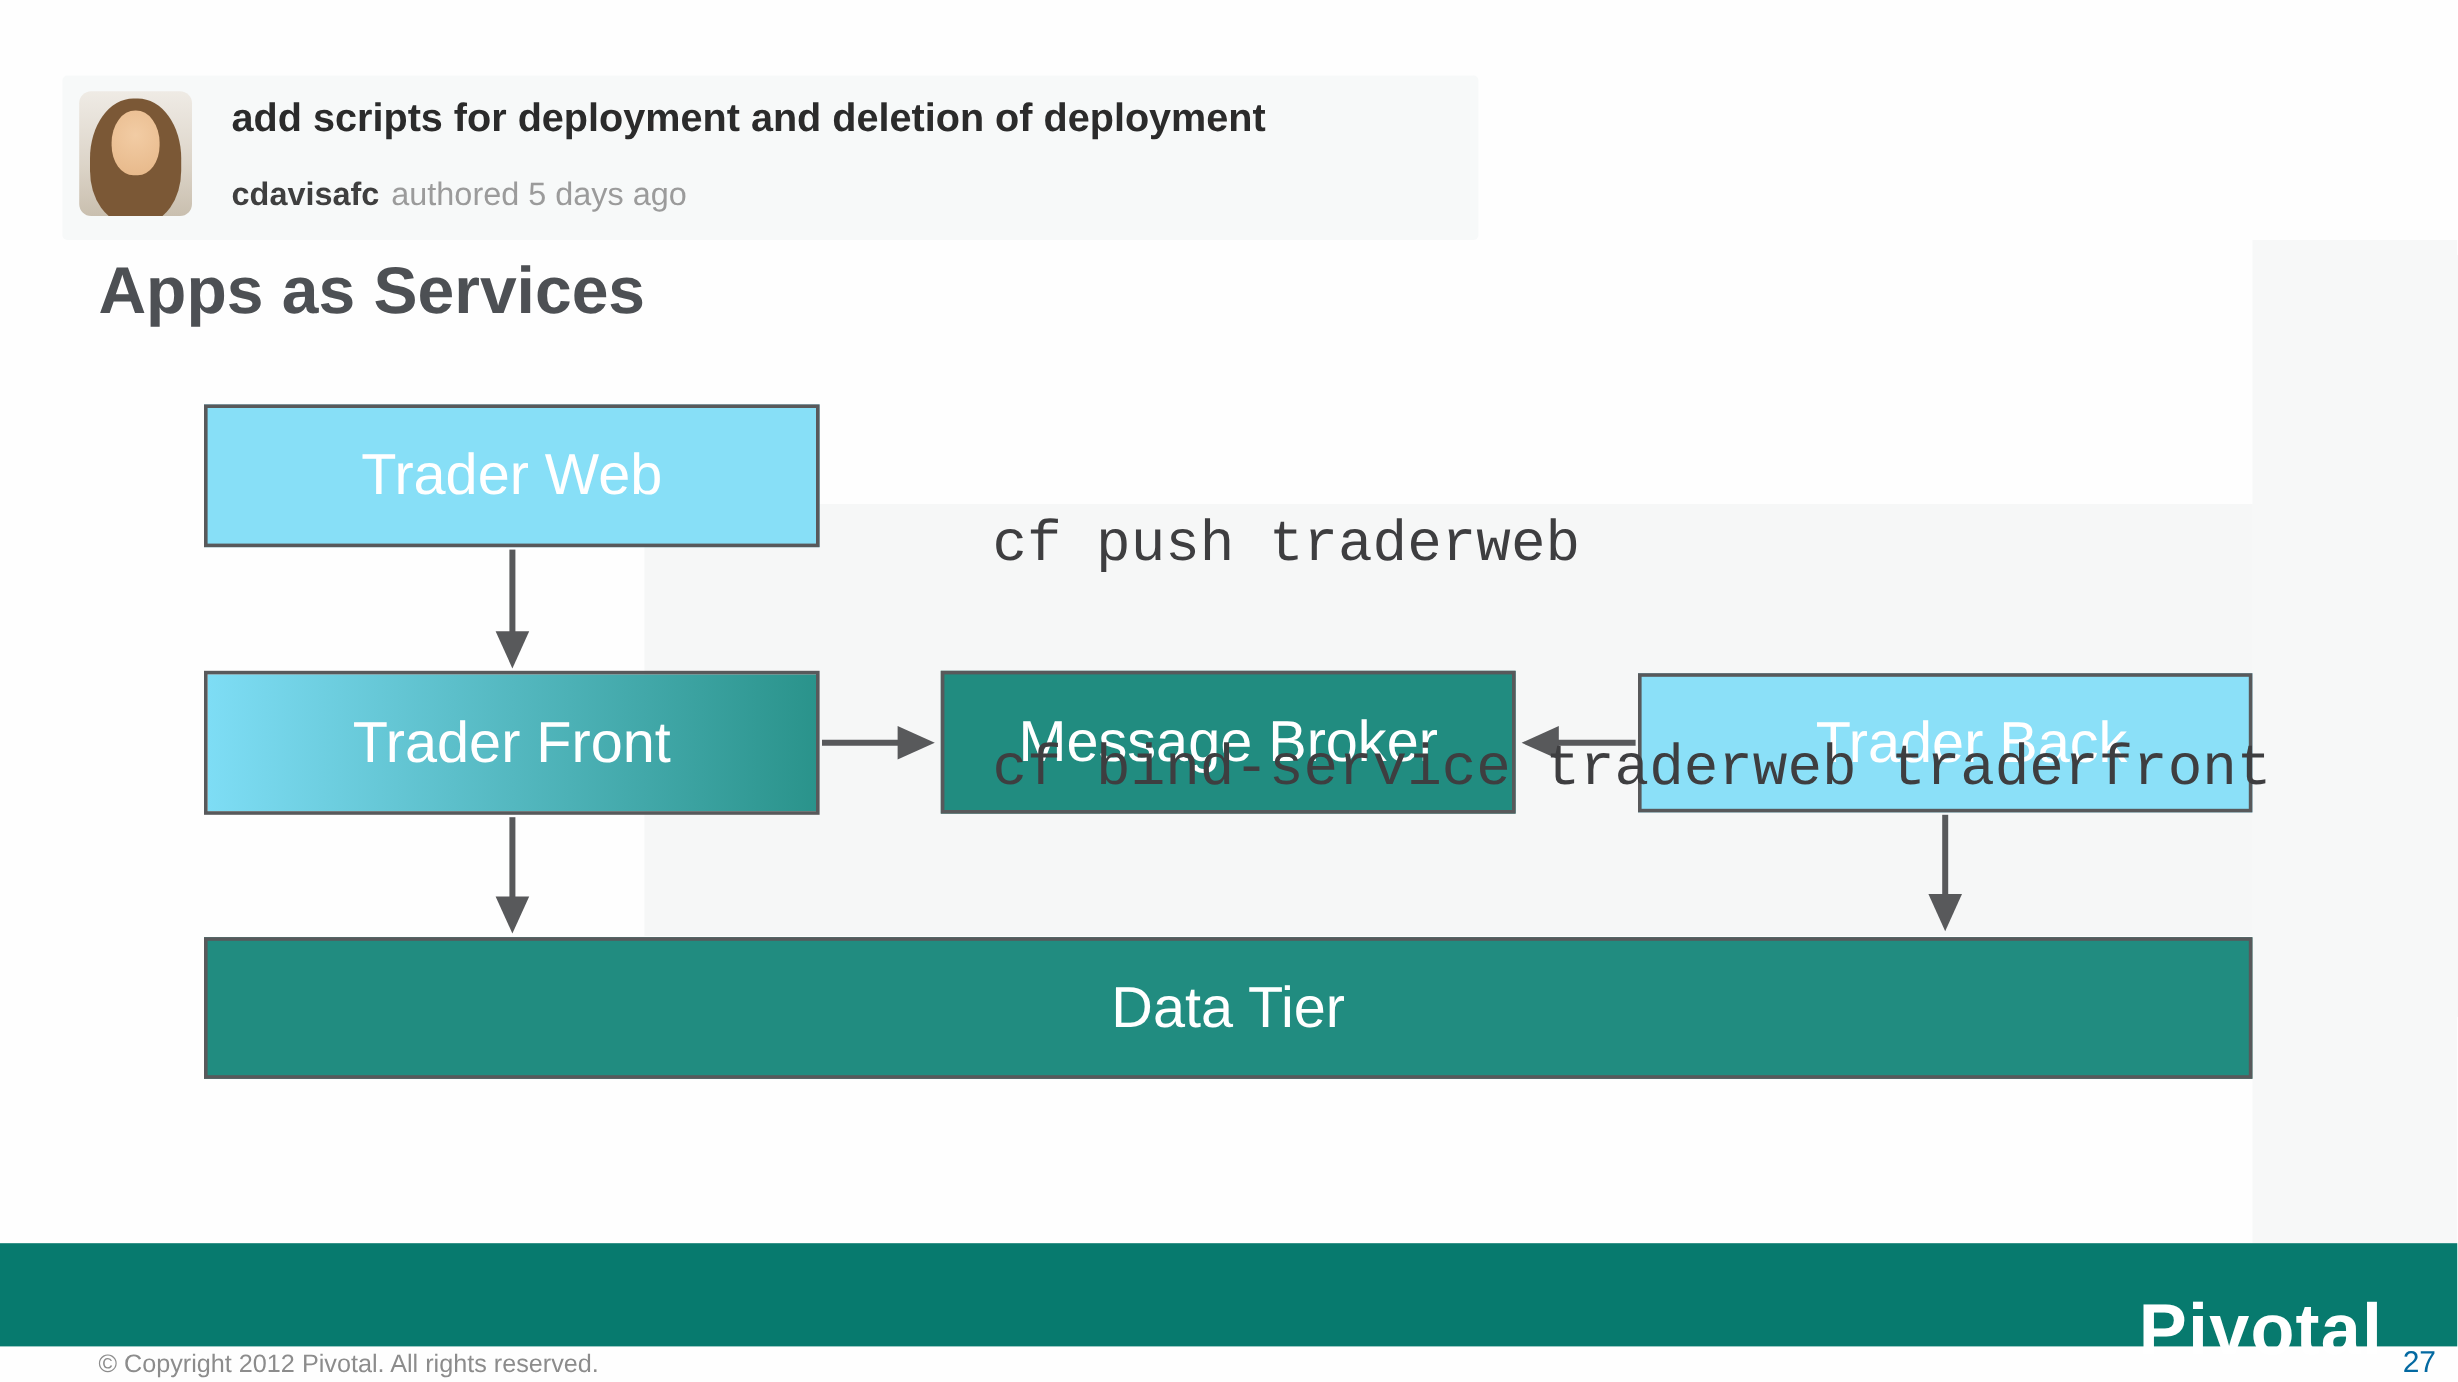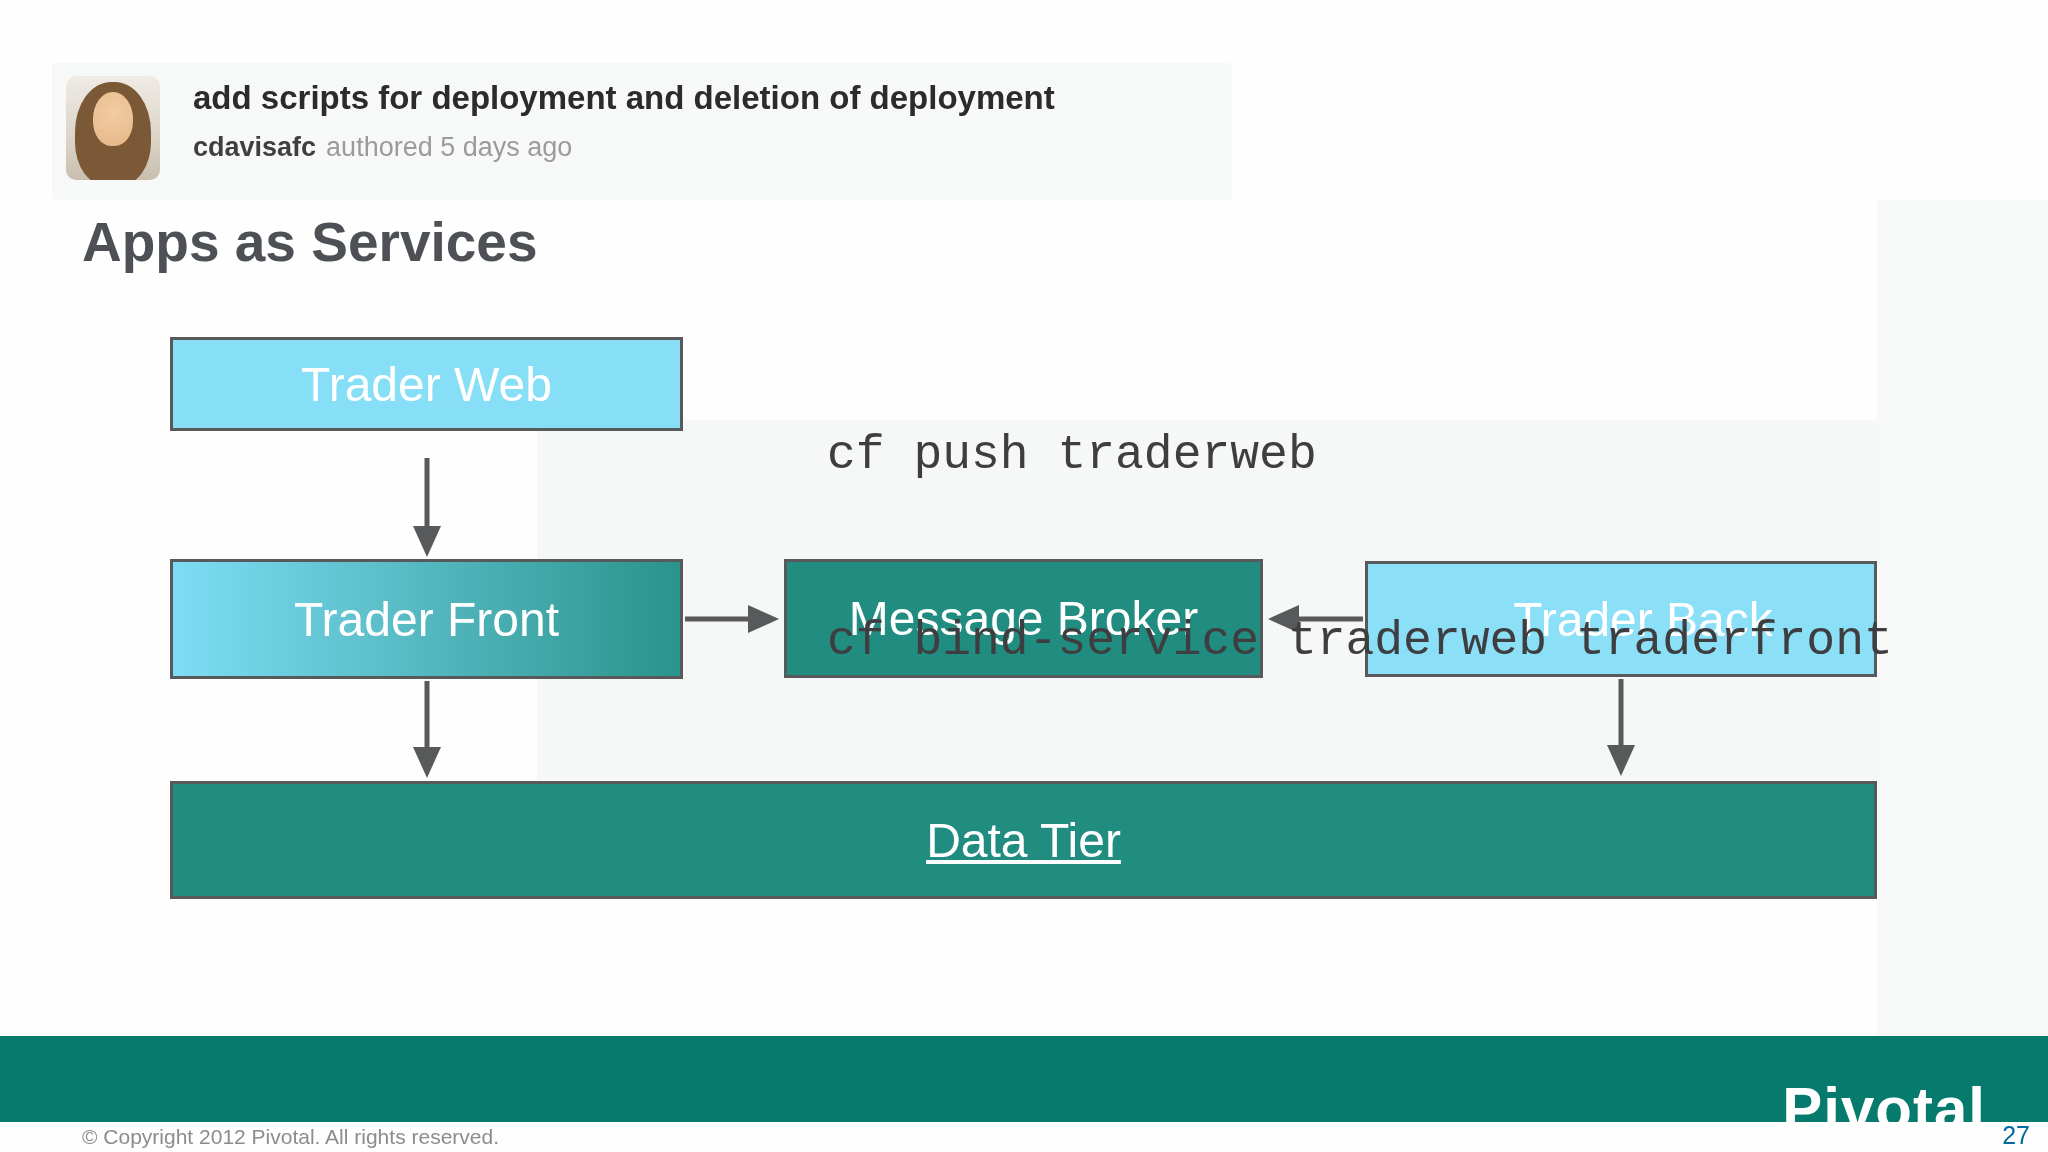--- a/index.html
+++ b/index.html
@@ -26,21 +26,21 @@
     position:absolute; left:10%; top:6%; width:80%; height:100%;
     background:#7B5836; border-radius:48% 48% 42% 42%;
   }
   .avatar-face {
     position:absolute; left:29%; top:15%; width:42%; height:52%;
     background:radial-gradient(circle at 50% 38%, #F2CCA4 0%, #E8BA8C 85%);
     border-radius:50% 50% 46% 46%;
   }
   .commit-text  { position:absolute; left:141px; top:16px; }
   .commit-title { font-size:33px; font-weight:bold; color:#2B2B2B; white-space:nowrap; }
-  .commit-meta  { margin-top:15px; font-size:27px; white-space:nowrap; }
+  .commit-meta  { margin-top:30px; font-size:27px; white-space:nowrap; }
   .commit-author{ color:#3F3F3F; font-weight:bold; }
   .commit-when  { color:#9B9B9B; margin-left:10px; }
 
   
   .slide-title {
     position:absolute; left:82px; top:210px; margin:0; z-index:5;
     font-size:55px; font-weight:700; color:#4D5054; white-space:nowrap;
   }
 
   
@@ -49,25 +49,25 @@
     font-family:"Liberation Mono", monospace; font-size:48px;
     color:#3E3E40; line-height:62px; white-space:pre;
   }
 
   
   .node {
     position:absolute; box-sizing:border-box; z-index:2;
     border:3px solid #58595B; color:#FFFFFF; font-size:48px;
     display:flex; align-items:center; justify-content:center; white-space:nowrap;
   }
-  #node-trader-web     { left:170px;  top:337px; width:513px;  height:94px; background:#87DFF7; }
+  #node-trader-web     { left:170px;  top:337px; width:513px;  height:119px; background:#87DFF7; }
   #node-trader-front   { left:170px;  top:559px; width:513px;  height:120px; background:linear-gradient(90deg,#7EDDF5 0%,#2A938B 100%); }
   #node-message-broker { left:784px;  top:559px; width:479px;  height:119px; background:#218C80; }
   #node-trader-back    { left:1365px; top:561px; width:512px;  height:116px; background:#8BE0F8;padding-left:44px; }
-  #node-data-tier      { left:170px;  top:781px; width:1707px; height:118px; background:#218C80;text-decoration:underline; }
+  #node-data-tier      { left:170px;  top:781px; width:1707px; height:118px; background:#218C80; }
 
   .arrows { position:absolute; left:0; top:0; z-index:3; pointer-events:none; }
 
   
   .footer-bar {
     position:absolute; left:0; top:1036px; width:2048px; height:86px;
     background:#077A6E; z-index:4;
   }
   .pivotal-logo {
     position:absolute; right:62px; top:50%; transform:translateY(-50%);

